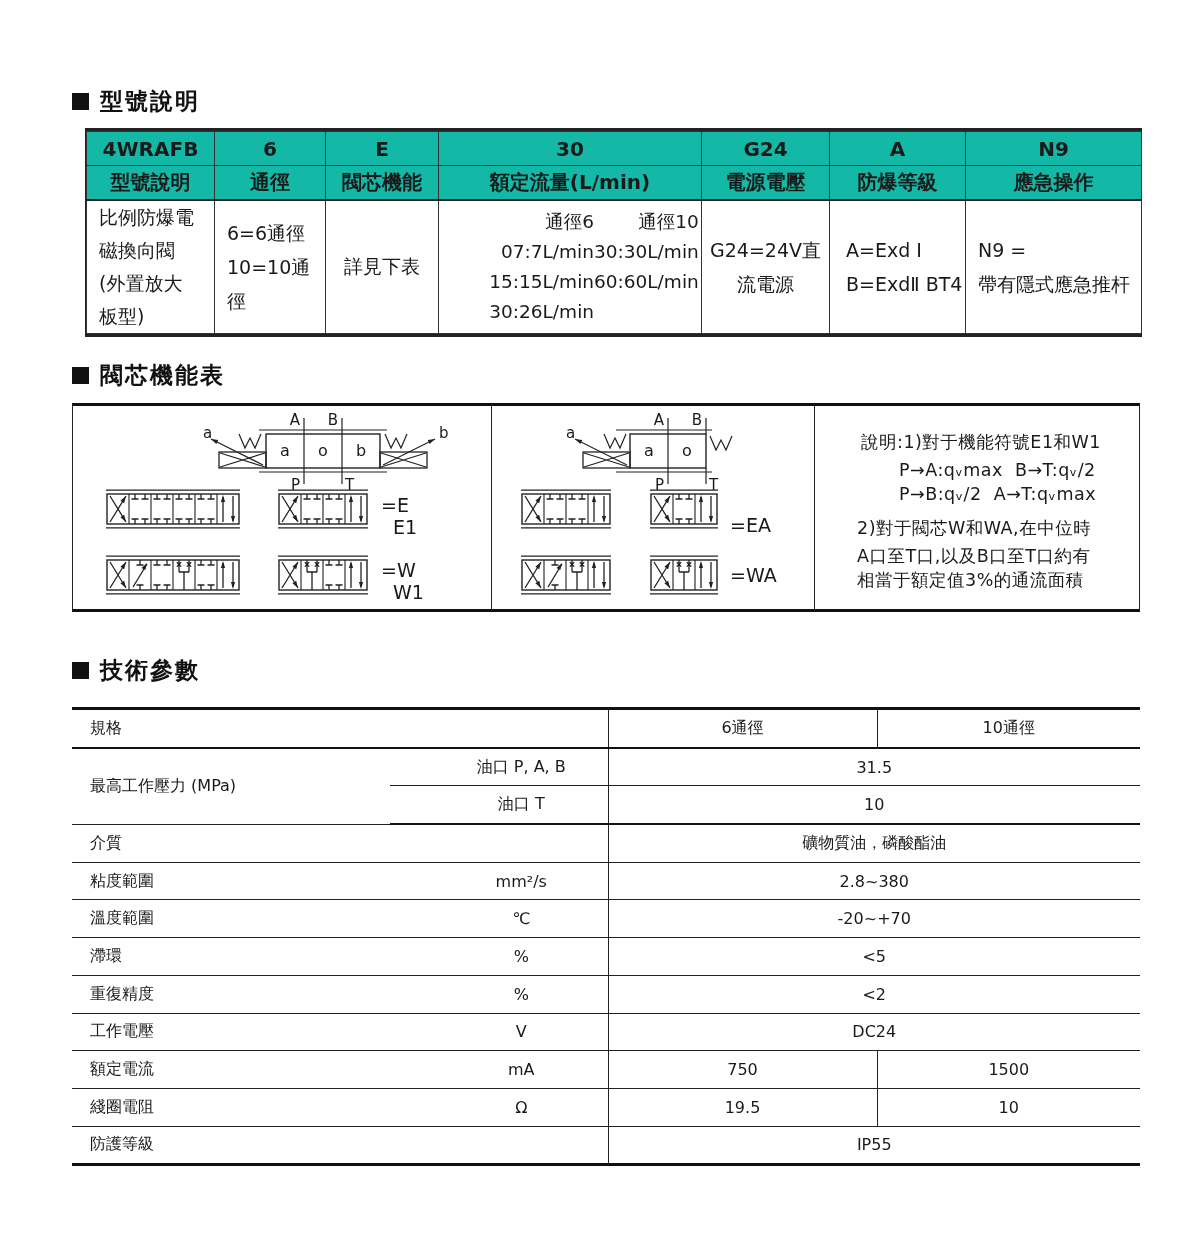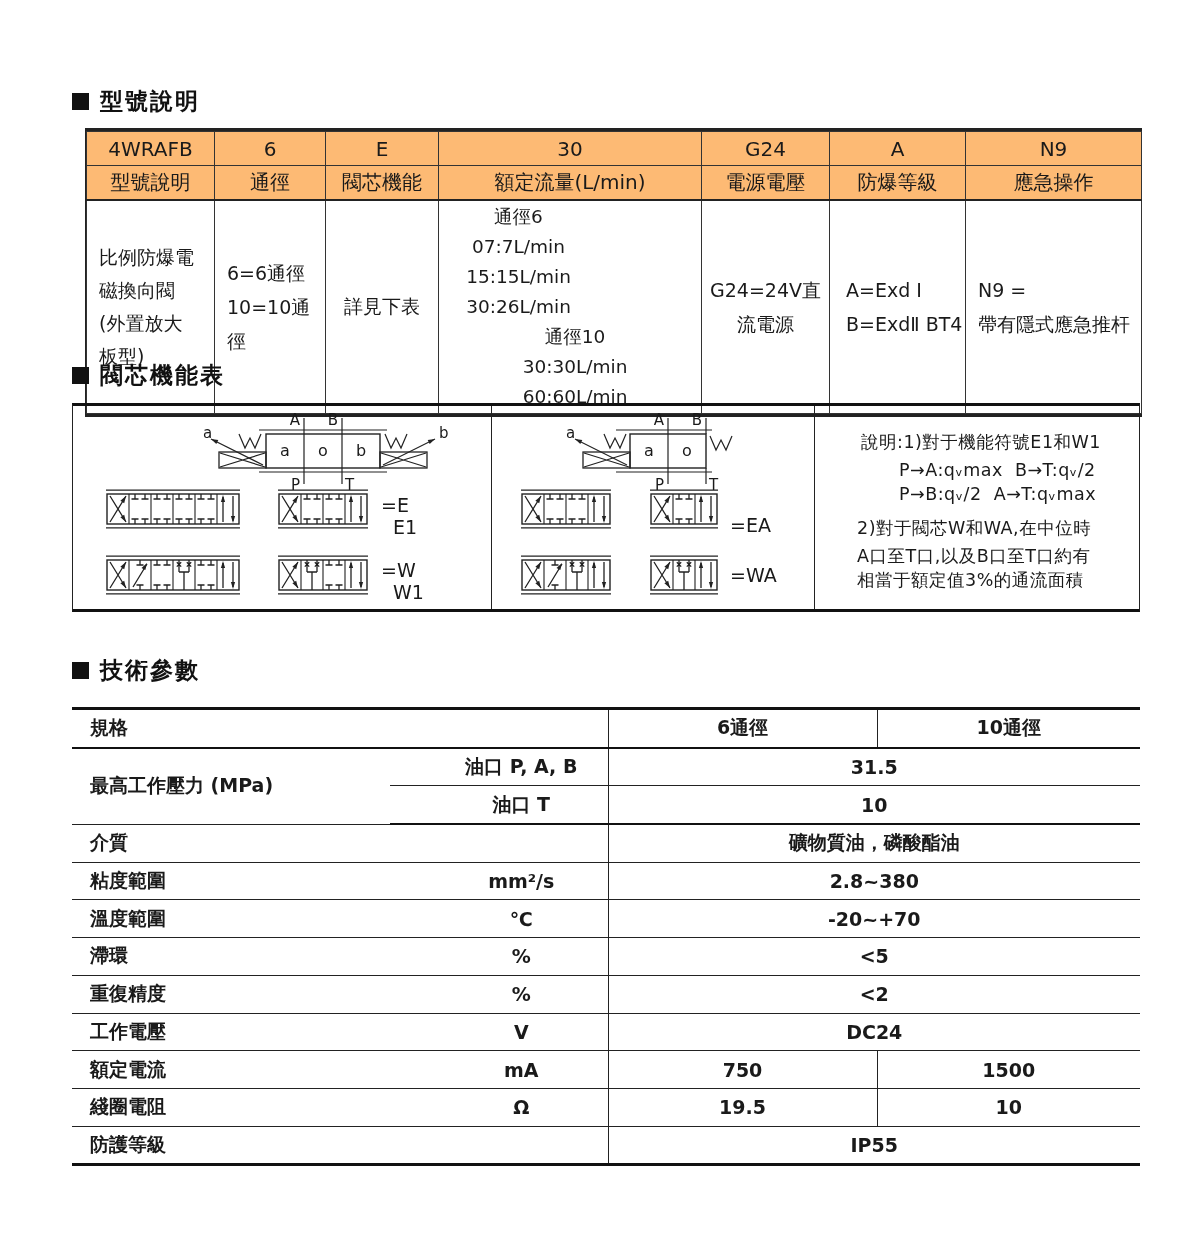--- a/index.html
+++ b/index.html
@@ -10,49 +10,49 @@
   .sec-title{position:absolute;left:72px;display:flex;align-items:center;gap:11px;
              font-size:23px;font-weight:600;color:#111;letter-spacing:2px;}
   .sec-title .sq{width:17px;height:17px;background:#111;flex:0 0 auto;}
 
   
   .model-wrap{position:absolute;left:85px;top:128px;width:1055px;
               border:1.5px solid #222;border-top-width:3px;border-bottom-width:3px;}
   table.model{border-collapse:collapse;table-layout:fixed;width:100%;}
   table.model td{border:1.3px solid #333;text-align:center;vertical-align:middle;
                  font-size:20px;color:#1a1a1a;overflow:hidden;}
-  table.model tr.hdr td{background:#fdba74;height:31px;}
+  table.model tr.hdr td{background:#14b8a6;height:31px;font-weight:bold;}
   table.model tr.hdr2 td{border-bottom:2.6px solid #222;}
   table.model tr.bodyrow td{height:119px;background:#fff;font-size:19px;}
   .cell-lines span{display:block;line-height:34px;}
   .ta-l{text-align:left !important;}
   .pad12{padding-left:12px;}
   .pad16{padding-left:16px;}
   .desc-cell{padding:0 14px 0 12px;line-height:33px;margin-left:12px;}
-  .flow-cell{display:flex;text-align:center;padding-left:10px;flex-direction:column;}
+  .flow-cell{display:flex;text-align:right;padding-left:17px;}
   .flow-cell .fc span{display:block;line-height:30px;font-size:18.5px;}
   .fc1{width:137px;}
 
   
   .spool-box{position:absolute;left:72px;top:403px;width:1068px;height:209px;box-sizing:border-box;
              border:1.4px solid #222;border-top:3px solid #111;border-bottom:3px solid #111;}
   .panel{position:absolute;top:0;height:100%;box-sizing:border-box;}
   .p-left{left:0;width:419px;border-right:1.4px solid #222;}
   .p-mid{left:419px;width:323px;border-right:1.4px solid #222;}
   .p-right{left:742px;width:326px;}
   .sym{position:absolute;}
   .sym-label{position:absolute;font-size:19px;color:#1a1a1a;white-space:nowrap;}
   .note-line{position:absolute;font-size:17.5px;color:#1a1a1a;white-space:pre;letter-spacing:0.5px;text-align:right;}
 
   
   .tech-wrap{position:absolute;left:72px;top:707px;width:1068px;
              border-top:3px solid #111;border-bottom:3px solid #111;}
   table.tech{border-collapse:collapse;table-layout:fixed;width:100%;}
-  table.tech td{height:34.7px;font-size:19px;vertical-align:middle;
-                border-bottom:1.7px solid #222;color:#1a1a1a;overflow:hidden;font-weight:bold;}
+  table.tech td{height:34.7px;font-size:16px;vertical-align:middle;
+                border-bottom:1.7px solid #222;color:#1a1a1a;overflow:hidden;}
   table.tech tr.thick td{border-bottom:2.6px solid #111;}
   table.tech tr:last-child td{border-bottom:none;}
   table.tech td.lbl{text-align:left;padding-left:18px;}
   table.tech td.unit{text-align:center;padding-left:46px;}
   table.tech td.val{text-align:center;}
   table.tech td.bL{border-left:1.7px solid #222;}
   svg text{font-family:"DejaVu Sans","Liberation Sans",sans-serif;fill:#1a1a1a;}
 </style>
 </head>
 <body>

